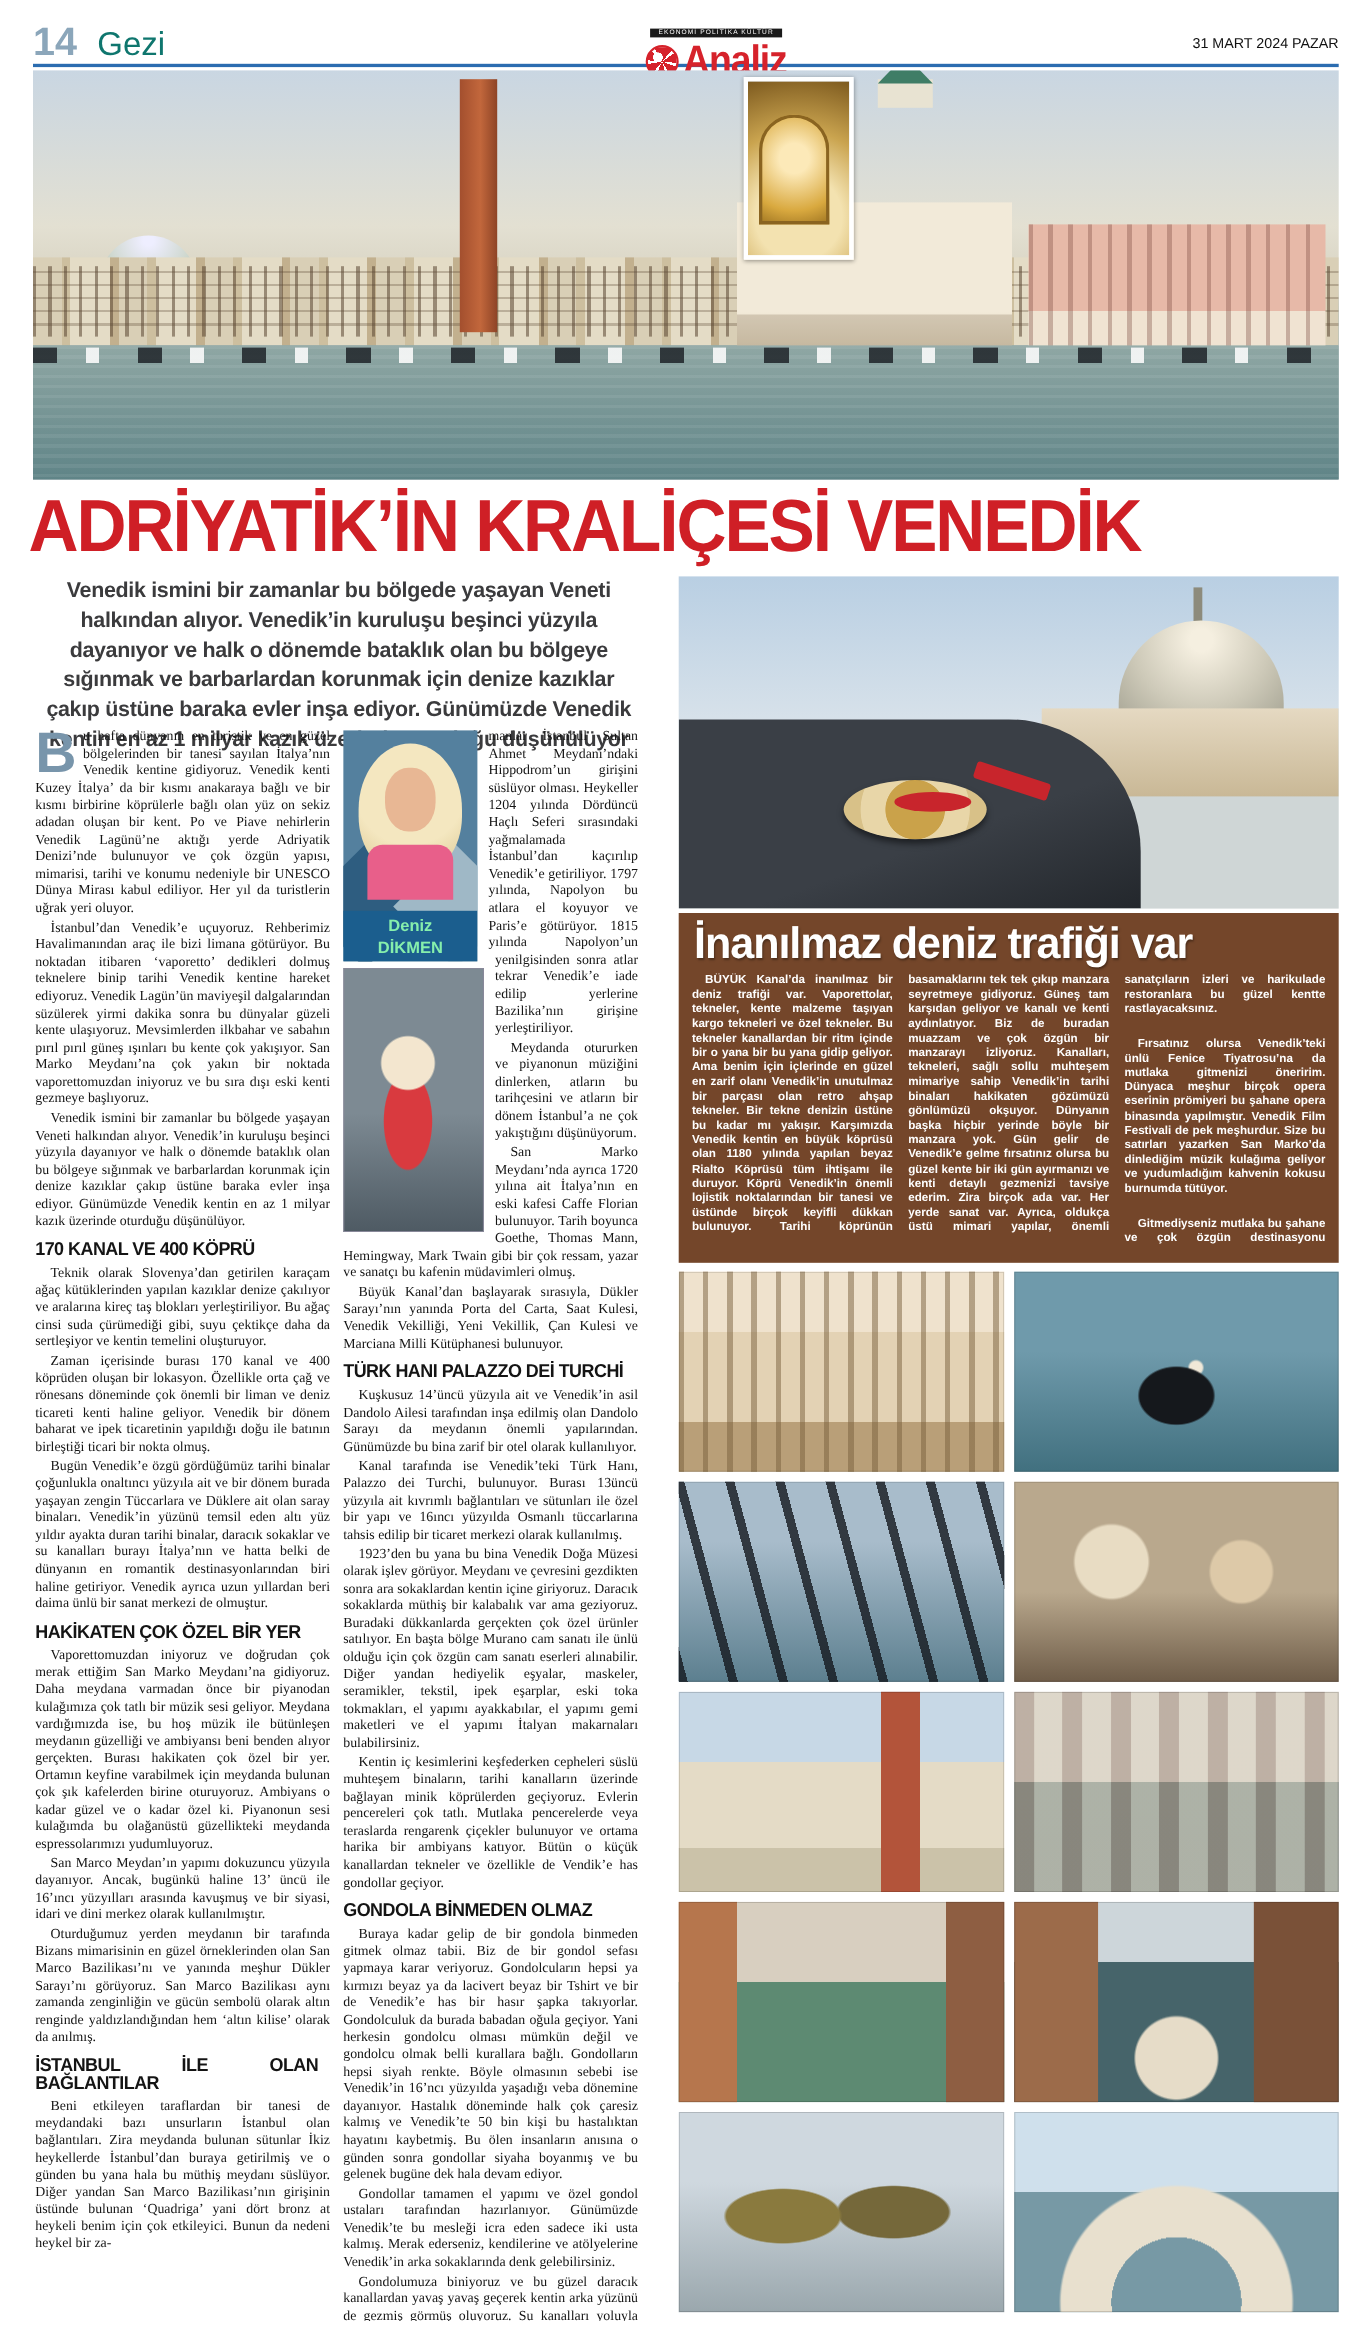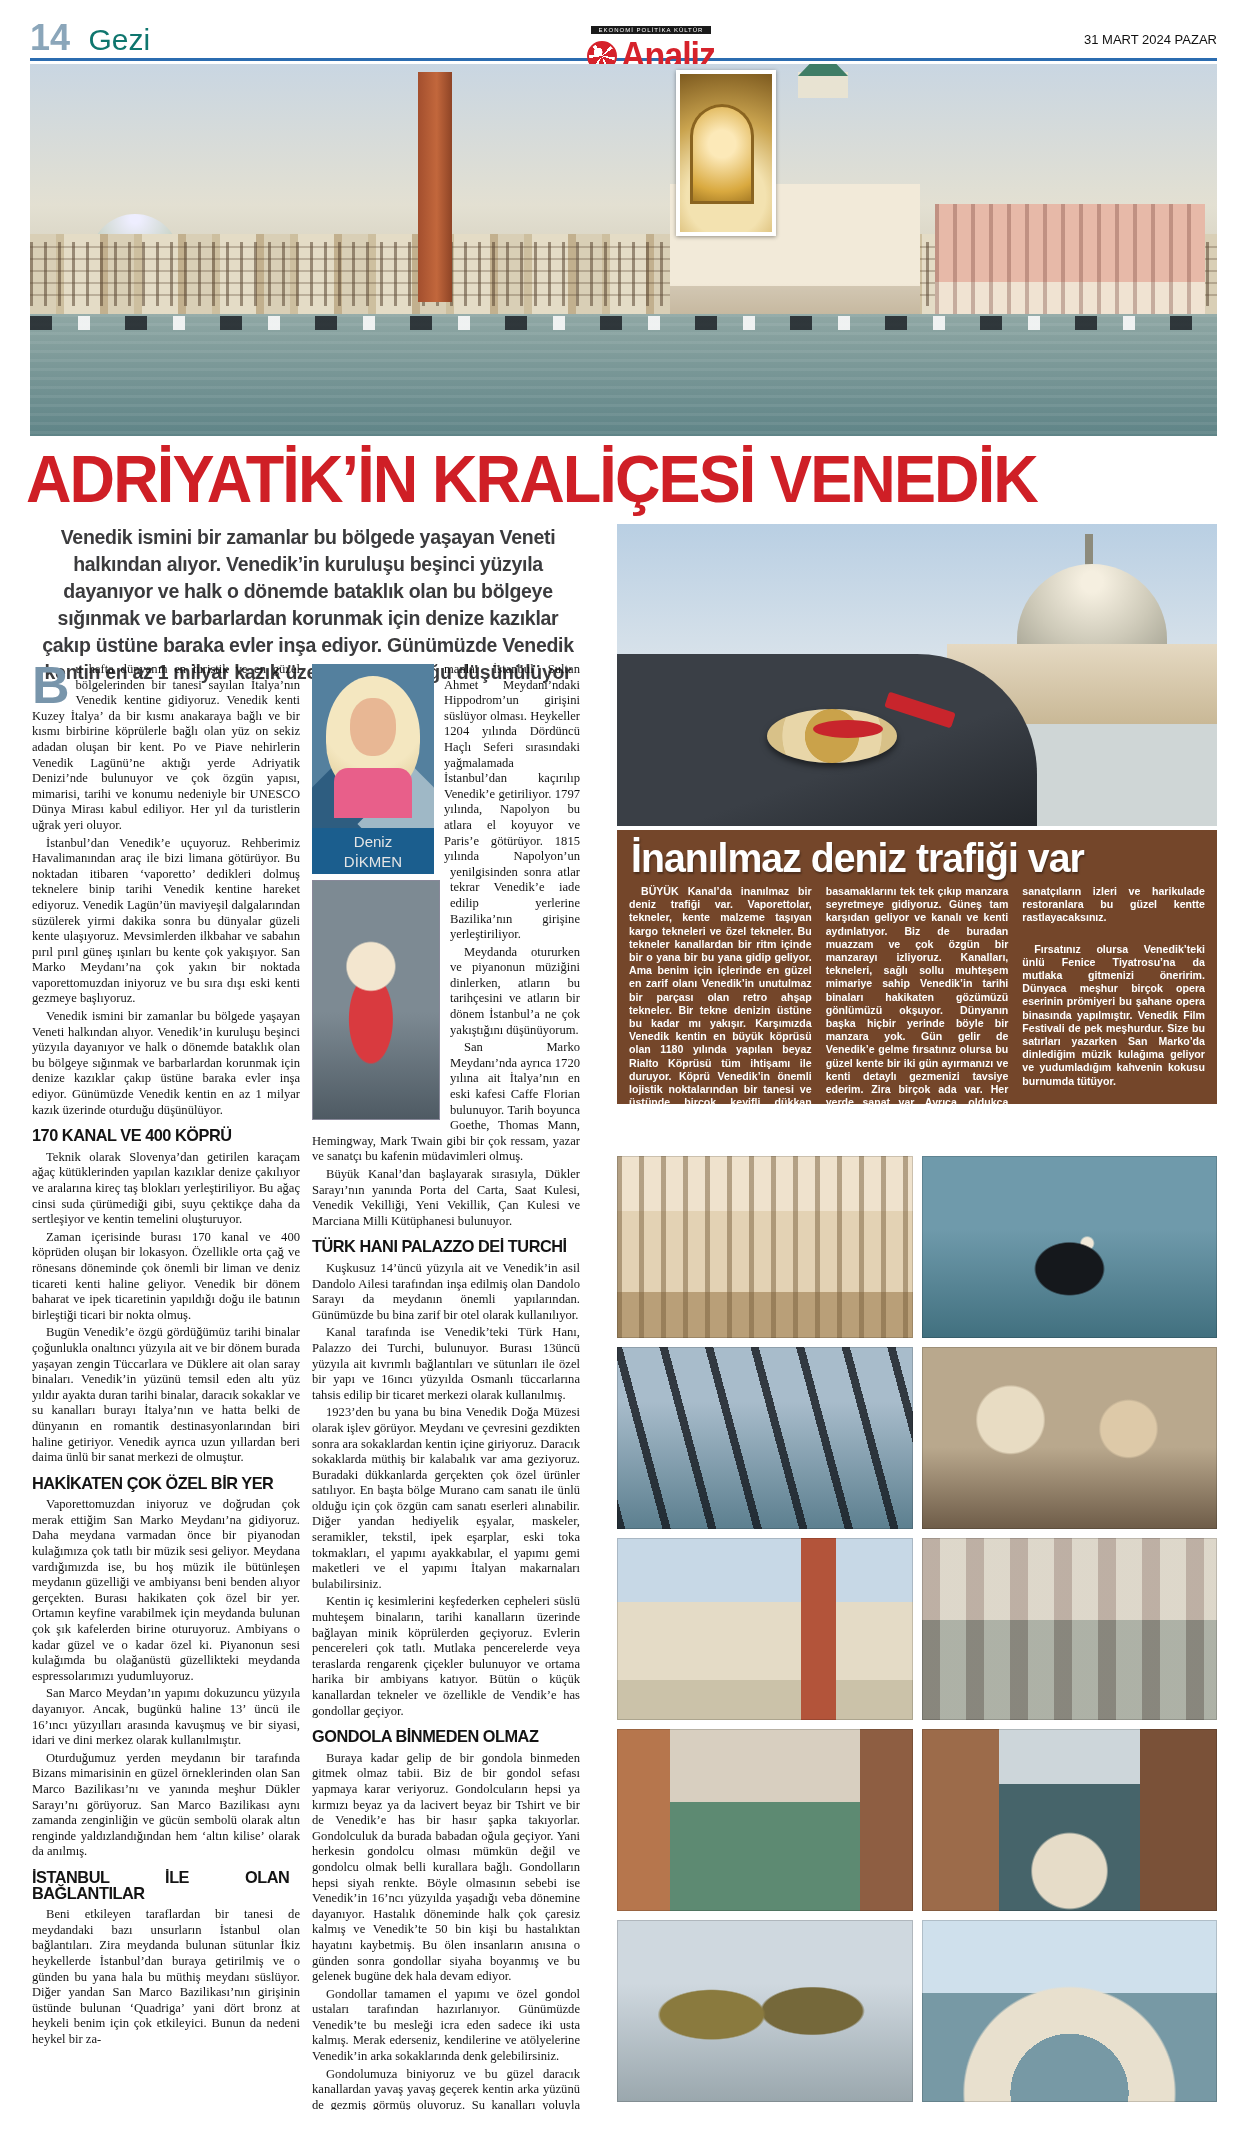--- a/index.html
+++ b/index.html
@@ -64,39 +64,39 @@
   .newscol p.dropcap{text-indent:0;}
   .newscol p.dropcap::first-letter{float:left;font-family:"Liberation Sans",sans-serif;font-size:52px;line-height:42px;font-weight:bold;color:#7895ab;padding:2px 6px 0 0;}
 
   
   #authorbox{float:left;width:122px;height:210px;margin:2px 10px 4px 0;background:#54809e;position:relative;overflow:hidden;}
   .author-hair{position:absolute;left:14px;top:12px;width:94px;height:120px;border-radius:50% 50% 45% 45%;background:radial-gradient(circle at 50% 35%,#f4e7c0 0 55%,#d9c48e);}
   .author-face{position:absolute;left:38px;top:34px;width:46px;height:58px;border-radius:46%;background:#e8b794;}
   .author-top{position:absolute;left:22px;top:104px;width:78px;height:50px;border-radius:14px 14px 0 0;background:#e85f8a;}
   .author-chevL{position:absolute;left:-20px;top:120px;width:80px;height:80px;background:#2e5d80;transform:rotate(45deg);}
   .author-chevR{position:absolute;right:-20px;top:120px;width:80px;height:80px;background:#9fb8c6;transform:rotate(45deg);}
-  .author-label{position:absolute;left:0;bottom:0;width:100%;height:46px;background:#1b5e8e;color:#e5e5e5;text-align:center;font-weight:normal;font-size:15px;line-height:20px;padding-top:4px;box-sizing:border-box;font-family:"Liberation Sans",sans-serif;}
+  .author-label{position:absolute;left:0;bottom:0;width:100%;height:46px;background:#1b5e8e;color:#86efac;text-align:center;font-weight:bold;font-size:15px;line-height:20px;padding-top:4px;box-sizing:border-box;font-family:"Liberation Sans",sans-serif;}
   #womanphoto{float:left;width:128px;height:240px;margin:2px 10px 4px 0;background:
      radial-gradient(circle at 46% 36%,#f3e6cf 0 14%,transparent 15%),
      radial-gradient(ellipse at 46% 58%,#d93a3f 0 22%,transparent 23%),
      linear-gradient(180deg,#7d8a93 0 55%,#4e5a63 100%);
      box-shadow:inset 0 0 0 1px #889;}
 
   
   #featurephoto{left:617px;top:524px;width:600px;height:302px;overflow:hidden;background:linear-gradient(180deg,#b9cfe3 0%,#d8e2ea 45%,#cfd6d6 60%);}
   .feat-dome{position:absolute;left:400px;top:40px;width:150px;height:90px;border-radius:150px 150px 0 0;background:radial-gradient(circle at 50% 20%,#f5efe0 0 10%,#cdc9b8 60%,#a8a696);}
   .feat-domespike{position:absolute;left:468px;top:10px;width:8px;height:36px;background:#8d8b7c;}
   .feat-buildings{position:absolute;left:330px;top:120px;width:270px;height:80px;background:linear-gradient(180deg,#e5d9c2,#c9b896);}
   .feat-gondola{position:absolute;left:0;top:130px;width:420px;height:172px;background:linear-gradient(160deg,#3a3f46 0 60%,#23272c 100%);border-radius:0 120px 0 0;}
   .feat-hat{position:absolute;left:150px;top:185px;width:130px;height:54px;border-radius:50%;background:radial-gradient(circle at 50% 50%,#caa24a 0 38%,#e8d6a8 39% 70%,#d8c188 71%);box-shadow:0 4px 6px rgba(0,0,0,.5);}
   .feat-hatband{position:absolute;left:196px;top:196px;width:70px;height:18px;border-radius:50%;background:#c8252c;}
   .feat-ribbon{position:absolute;left:268px;top:178px;width:70px;height:16px;background:#c8252c;transform:rotate(18deg);border-radius:3px;}
 
   
-  #tr-box{left:617px;top:830px;width:600px;height:274px;background:#74462a;color:#fff;overflow:hidden;}
+  #tr-box{left:617px;top:830px;width:600px;height:318px;background:#74462a;color:#fff;overflow:hidden;}
   #tr-box h2{margin:6px 14px 4px 14px;font-size:40px;letter-spacing:-1px;font-weight:bold;color:#fff;transform:scaleX(.98);transform-origin:left;font-family:"Liberation Sans",sans-serif;text-shadow:1px 2px 2px rgba(0,0,0,.35);}
   #tr-box .boxbody{column-count:3;column-gap:14px;margin:2px 12px;font-size:10.6px;line-height:13.2px;font-weight:bold;text-align:justify;height:248px;overflow:hidden;}
   #tr-box .boxbody p{margin:0 0 18px 0;text-indent:12px;}
 
   
   #photogrid{left:617px;top:1156px;width:600px;height:954px;display:grid;grid-template-columns:1fr 1fr;grid-auto-rows:182px;gap:9px;}
   .gph{width:100%;height:100%;background:#ccc;box-shadow:inset 0 0 0 1px rgba(0,0,0,.15);}
   .v-doge{background:
      repeating-linear-gradient(90deg,rgba(120,95,60,.5) 0 5px,transparent 5px 22px),
      linear-gradient(180deg,#efe2cd 0 30%,#e3d2b4 30% 75%,#b99f78 75% 100%);}

